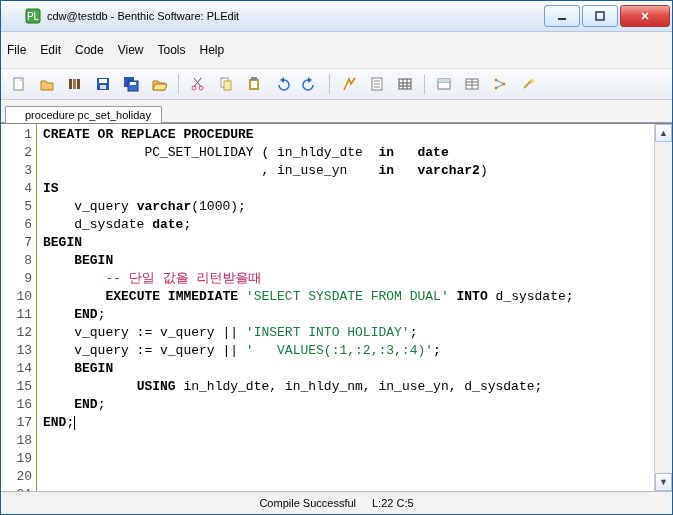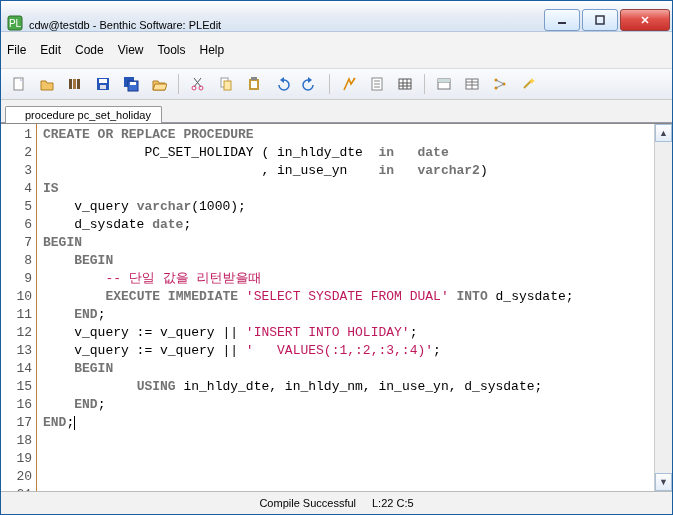--- a/index.html
+++ b/index.html
@@ -1,38 +1,38 @@
 <!DOCTYPE html>
 <html><head>
 <meta charset="utf-8">
 <style>
   html,body{margin:0;padding:0;font-family:"Tahoma","Segoe UI",sans-serif;font-size:12px;background:#fff;}
   .window{width:673px;height:515px;box-sizing:border-box;border:1px solid #1a5ea0;background:#fff;display:flex;flex-direction:column;}
-  .titlebar{height:30px;background:linear-gradient(#fdfefe,#e8edf5 45%,#d7e4f2);display:flex;align-items:flex-end;padding:0 0 0 6px;border-bottom:1px solid #b8c7de;}
+  .titlebar{height:30px;background:linear-gradient(#fdfefe,#e8edf5 45%,#d7e4f2);display:flex;align-items:center;padding:0 0 0 24px;border-bottom:1px solid #b8c7de;}
   .titlebar .appicon{width:16px;height:16px;margin-right:6px;display:inline-block;}
   .titlebar .title{flex:1;color:#000;font-size:11px;}
   .winbtns{display:flex;gap:2px;margin-right:2px;}
   .winbtn{width:34px;height:20px;border:1px solid #7a9ec7;border-radius:3px;background:linear-gradient(#f6fbff,#d3e6fb);display:flex;align-items:center;justify-content:center;}
   .winbtn.close{width:48px;background:linear-gradient(#f3a5a0,#e0514a 45%,#c9302c);border-color:#963f3b;}
   .winbtn svg{width:12px;height:12px;}
   .menubar{height:22px;display:flex;align-items:center;padding:7px 6px;gap:14px;background:#f3f3f3;border-bottom:1px solid #ddd;}
   .menubar span{cursor:default;}
   .toolbar{height:30px;display:flex;align-items:center;padding:0 6px;gap:4px;background:linear-gradient(#fafbfd,#e8ecf3);border-bottom:1px solid #ccc;}
   .tbtn{width:22px;height:22px;display:flex;align-items:center;justify-content:center;border:1px solid transparent;border-radius:2px;}
   .tsep{width:1px;height:20px;background:#c4c4c4;margin:0 3px;}
   .tabbar{height:22px;background:#f2f2f2;border-bottom:1px solid #99a;display:flex;align-items:flex-end;padding:0 4px;}
   .tab{padding:2px 10px 2px 19px;border:1px solid #999;border-bottom:none;background:#fff;font-size:11px;border-radius:2px 2px 0 0;position:relative;top:1px;}
   .editor{flex:1;display:flex;overflow:hidden;border-top:1px solid #888;}
   .gutter{width:36px;background:#fff;border-right:1px solid #c08040;text-align:right;padding:2px 4px 0 0;box-sizing:border-box;}
   .code{flex:1;padding:2px 4px 0 6px;position:relative;overflow:hidden;}
   .codeline,.gline{font-family:"Consolas","Courier New",monospace;font-size:13px;line-height:18px;white-space:pre;}
   .gline{color:#555;}
-  .kw{color:#737373;font-weight:bold;}
+  .kw{color:#000000;font-weight:bold;}
   .id{color:#000;}
-  .str{color:#be185d;font-family:Liberation Mono, monospace;}
+  .str{color:#15803d;font-family:Liberation Mono, monospace;}
   .cm{color:#be185d;text-align:center;}
   .scroll{width:17px;background:#efefef;border-left:1px solid #ccc;display:flex;flex-direction:column;justify-content:space-between;align-items:center;}
   .sbtn{width:15px;height:16px;background:linear-gradient(#fdfdfe,#e4ecf7);border:1px solid #a9bfd9;display:flex;align-items:center;justify-content:center;font-size:9px;color:#445;}
   .statusbar{height:22px;border-top:1px solid #bbb;background:#f2f2f2;display:flex;align-items:center;justify-content:center;padding:0 8px;gap:16px;font-size:11px;}
   .cursor{display:inline-block;width:1px;height:14px;background:#000;vertical-align:middle;}
 </style>
 </head>
 <body>
 
 <div class="window">

